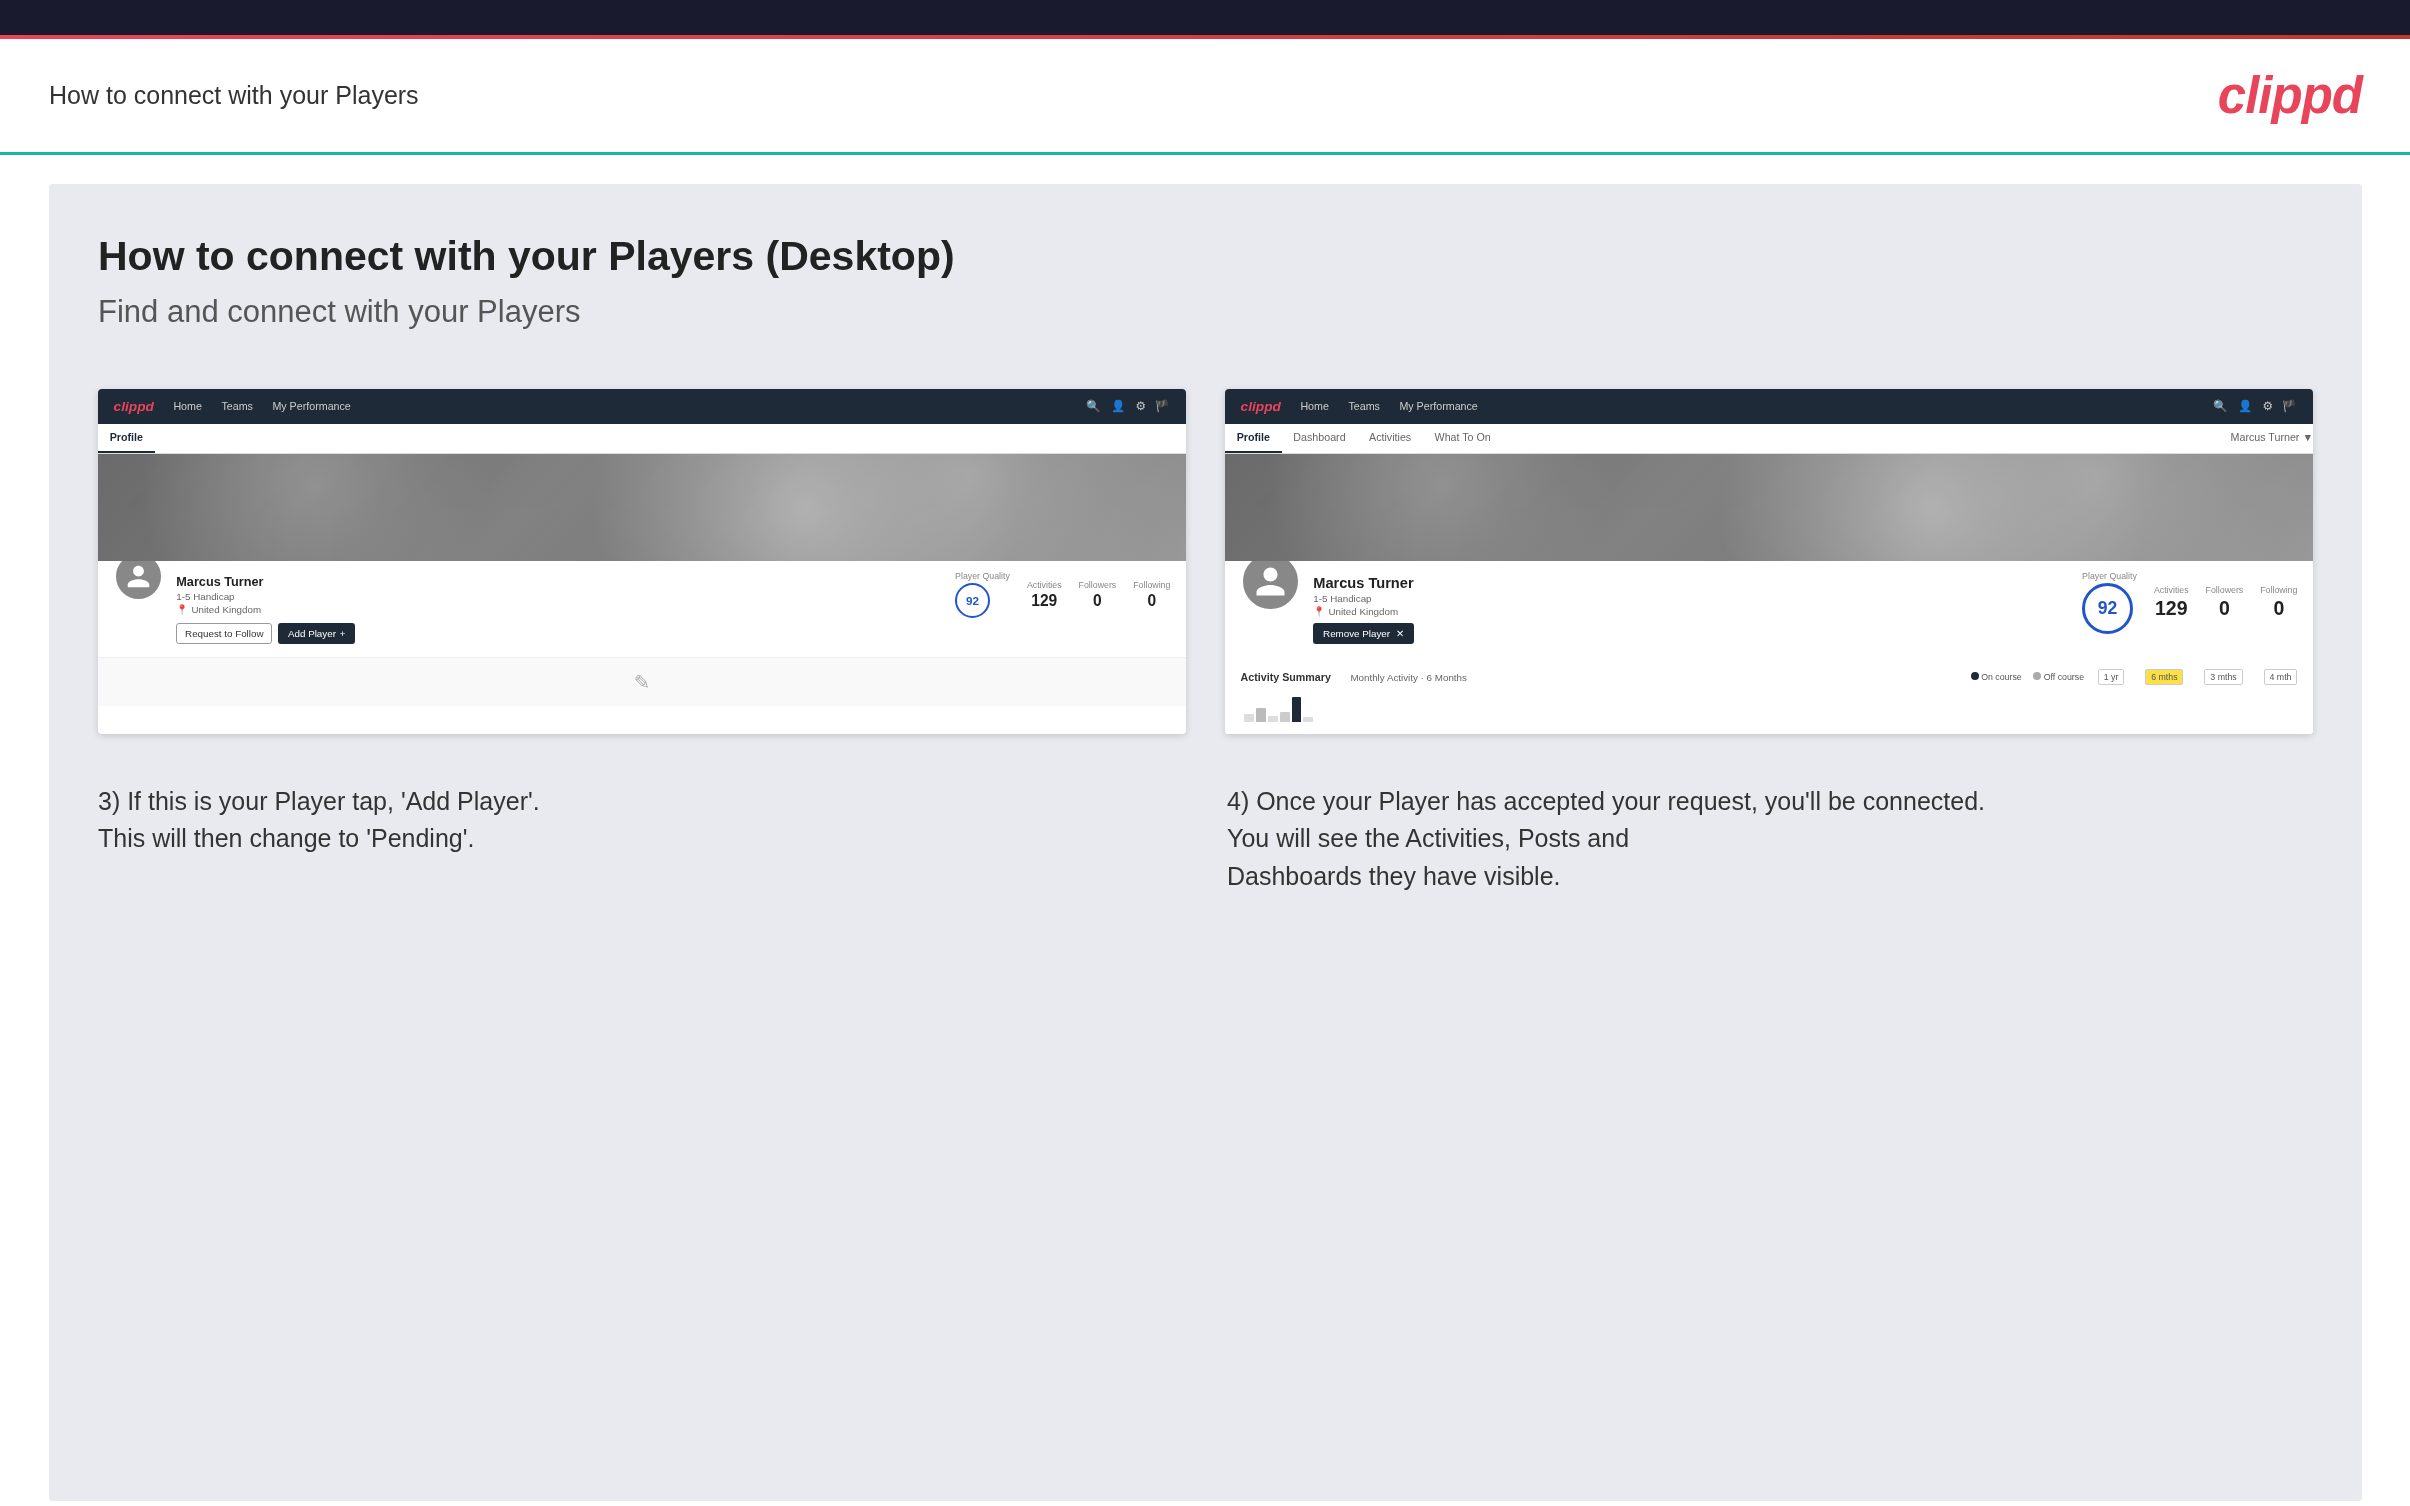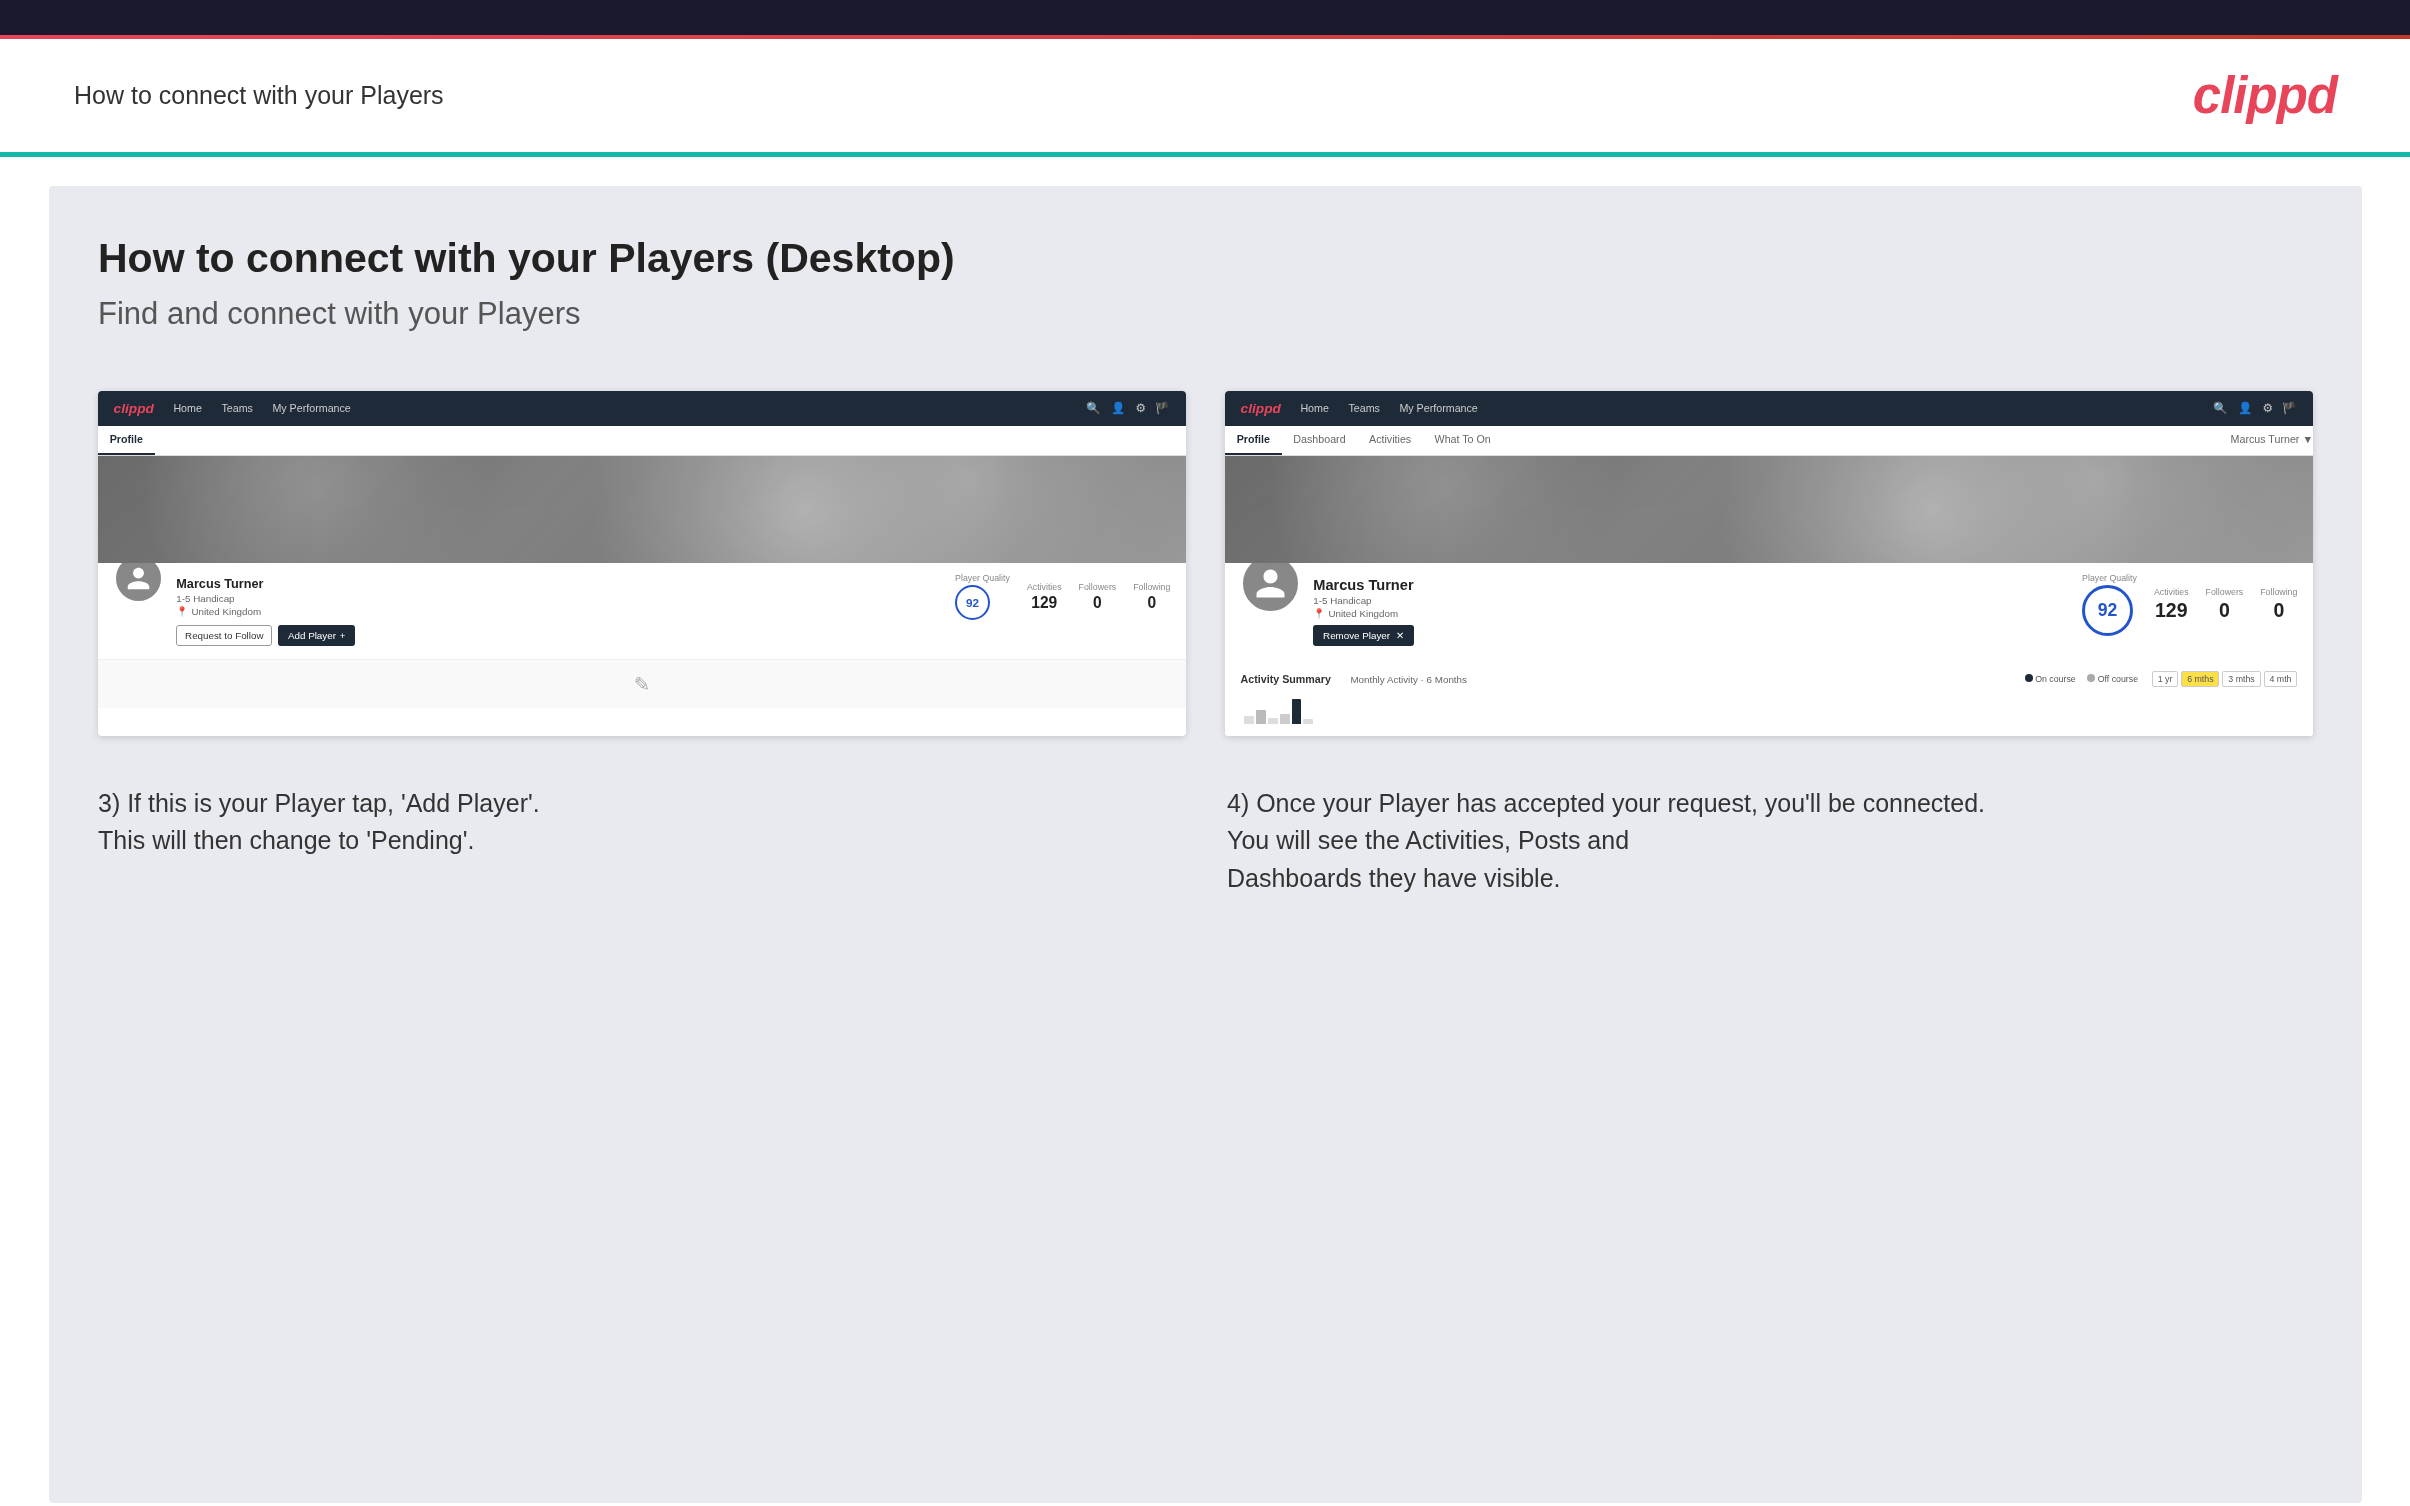--- a/index.html
+++ b/index.html
@@ -25,22 +25,22 @@
       right: 0;
       height: 3.9px;
       background: linear-gradient(to right, #e8445a, #c0392b);
     }
 
     
     .header {
       display: flex;
       align-items: center;
       justify-content: space-between;
-      padding: 27px 74px;
-      border-bottom: 5px solid #14b8a6;
+      padding: 27px 49px;
+      border-bottom: 3px solid #14b8a6;
     }
     .header-title {
       font-size: 25px;
       color: #333;
       font-weight: 400;
     }
     .clippd-logo {
       font-size: 51px;
       font-weight: 700;
       color: #e8445a;
@@ -340,21 +340,21 @@
       color: #555;
     }
     .legend-dot {
       width: 7.8px;
       height: 7.8px;
       border-radius: 50%;
       display: inline-block;
     }
     .activity-filters {
       display: flex;
-      gap: 3px;
+      gap: 21px;
       font-size: 8.8px;
     }
     .filter-btn {
       padding: 2px 4.9px;
       border: 1px solid #ccc;
       border-radius: 2px;
       color: #555;
       cursor: pointer;
       background: #fff;
     }

